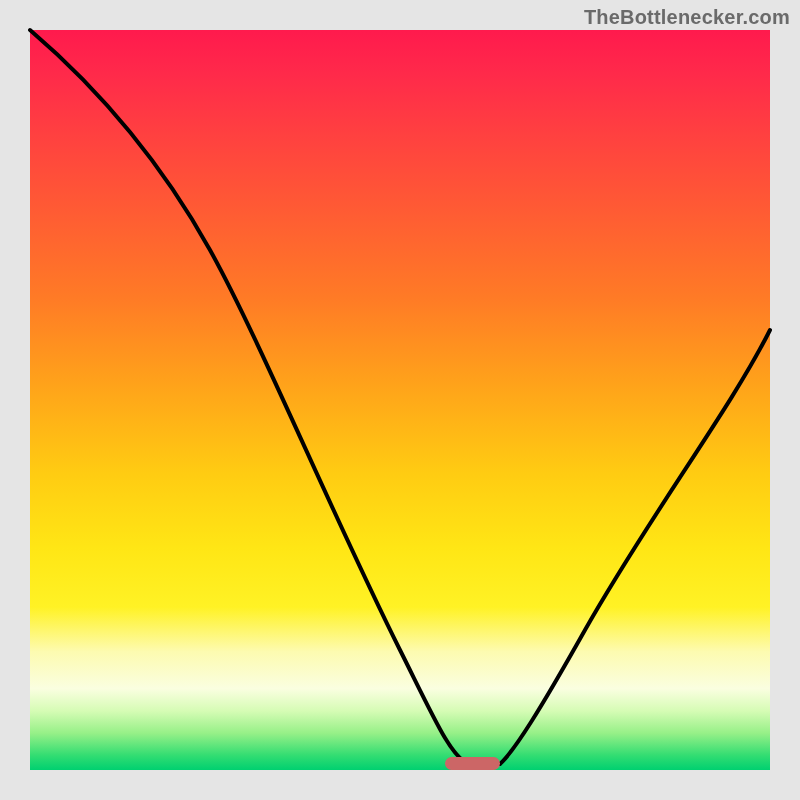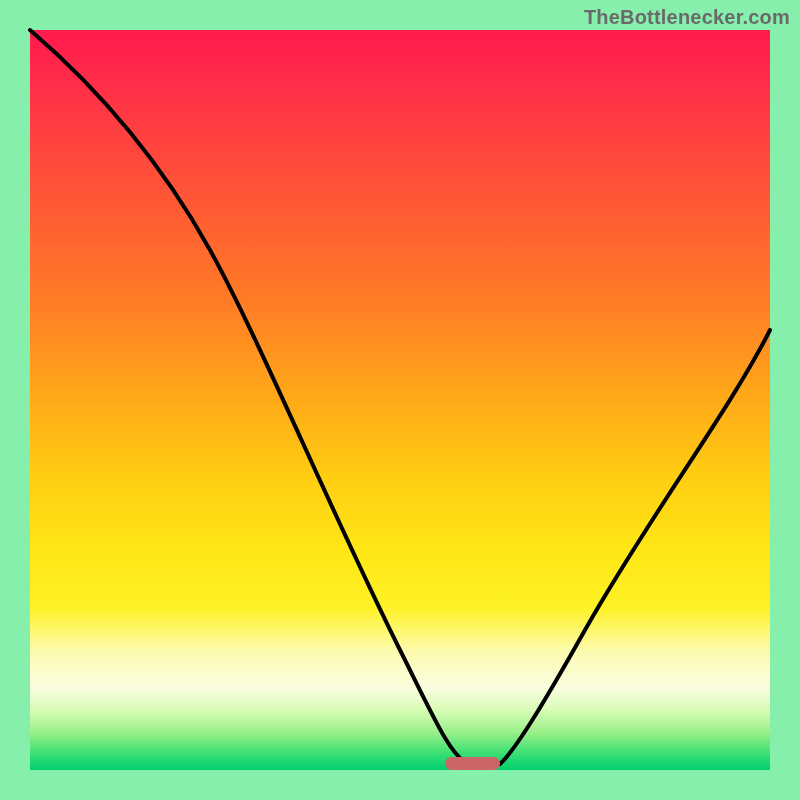--- a/index.html
+++ b/index.html
@@ -8,21 +8,21 @@
     width: 800px;
     height: 800px;
     background: #000;
     overflow: hidden;
     font-family: Arial, Helvetica, sans-serif;
   }
   .frame {
     position: relative;
     width: 800px;
     height: 800px;
-    background: #86efac;
+    background: #e5e5e5;
   }
   .plot-area {
     position: absolute;
     left: 30px;
     top: 30px;
     width: 740px;
     height: 740px;
     background: linear-gradient(
       to bottom,
       #ff1a4d 0%,

